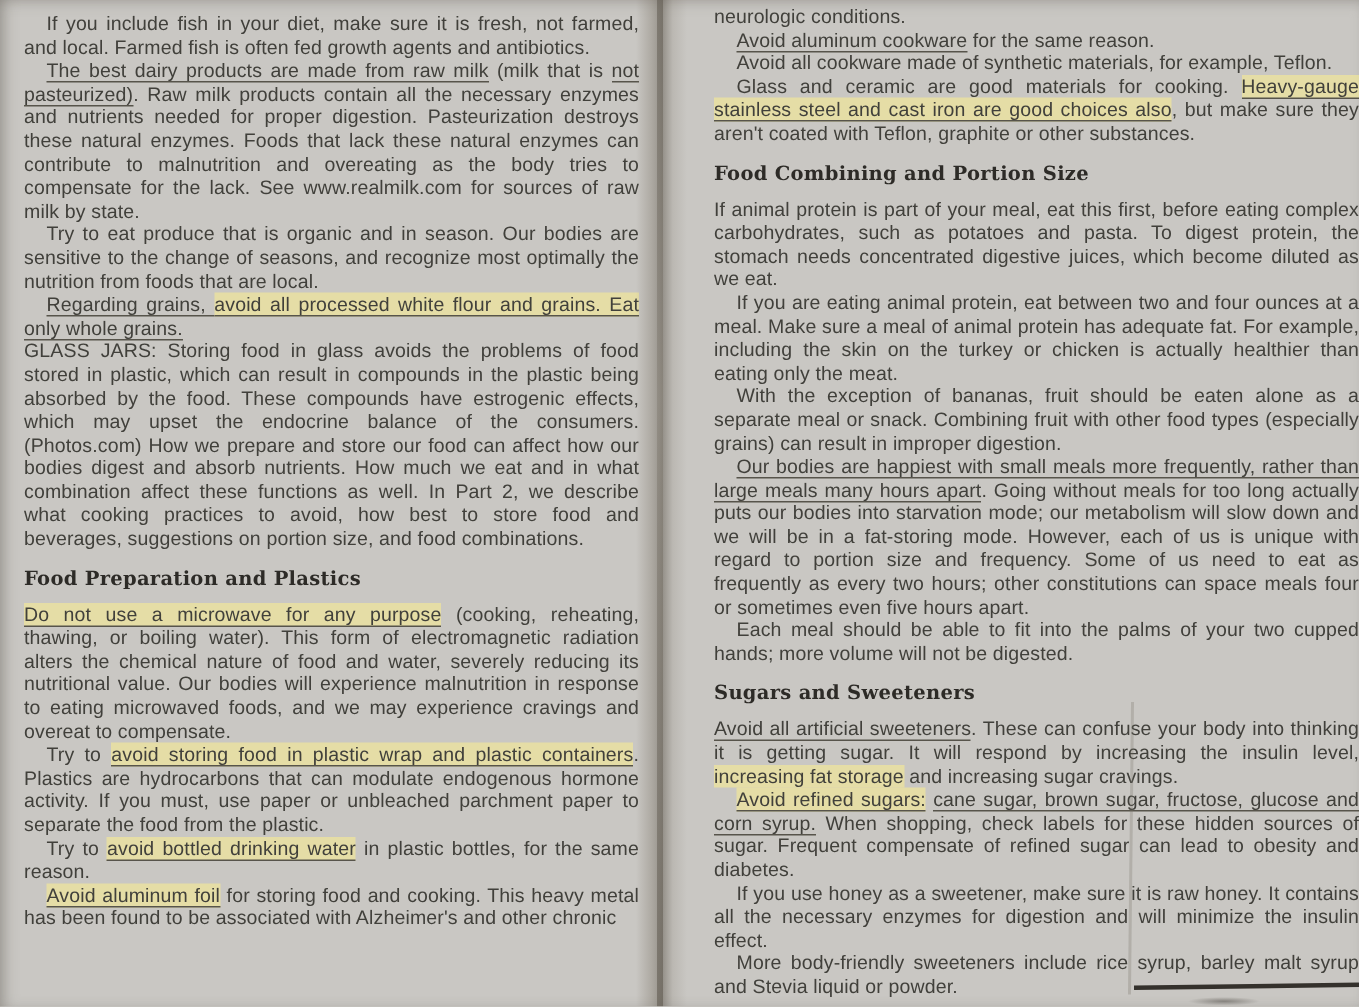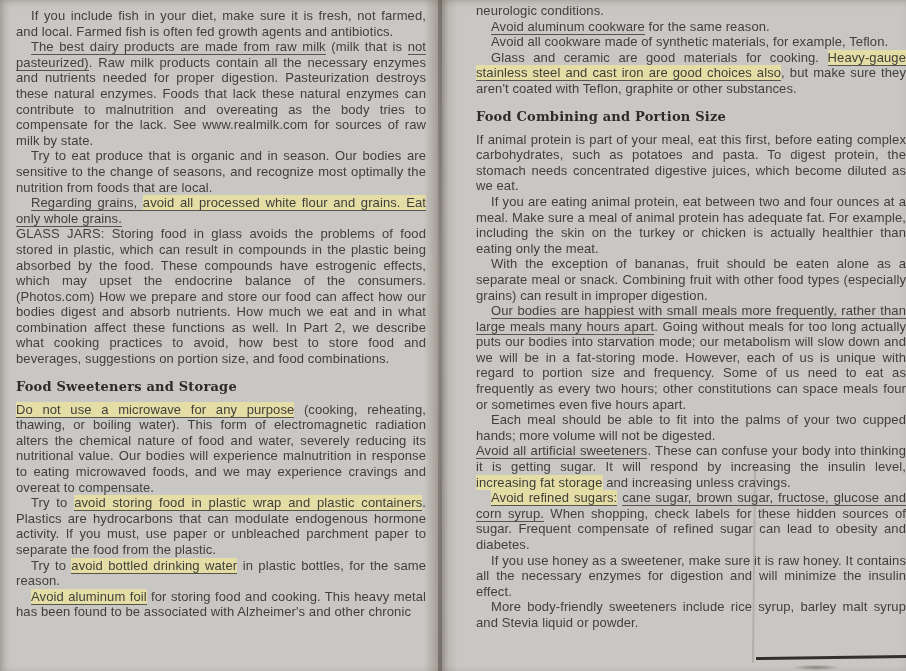--- a/index.html
+++ b/index.html
@@ -60,40 +60,41 @@
 </head>
 <body>
 
 <div class="scan">
   <div class="col col-left">
       <p class="para indent"><span>If you include fish in your diet, make sure it is fresh, not farmed, and local. Farmed fish is often fed growth agents and antibiotics.</span></p>
       <p class="para indent"><span class="u">The best dairy products are made from raw milk</span><span> (milk that is </span><span class="u">not pasteurized)</span><span>. Raw milk products contain all the necessary enzymes and nutrients needed for proper digestion. Pasteurization destroys these natural enzymes. Foods that lack these natural enzymes can contribute to malnutrition and overeating as the body tries to compensate for the lack. See www.realmilk.com for sources of raw milk by state.</span></p>
       <p class="para indent"><span>Try to eat produce that is organic and in season. Our bodies are sensitive to the change of seasons, and recognize most optimally the nutrition from foods that are local.</span></p>
       <p class="para indent"><span class="u">Regarding grains, </span><span class="u h">avoid all processed white flour and grains. Eat</span><span class="u"> only whole grains.</span></p>
       <p class="para"><span>GLASS JARS: Storing food in glass avoids the problems of food stored in plastic, which can result in compounds in the plastic being absorbed by the food. These compounds have estrogenic effects, which may upset the endocrine balance of the consumers. (Photos.com) How we prepare and store our food can affect how our bodies digest and absorb nutrients. How much we eat and in what combination affect these functions as well. In Part 2, we describe what cooking practices to avoid, how best to store food and beverages, suggestions on portion size, and food combinations.</span></p>
-      <div class="heading">Food Sweeteners and Storage</div>
+      <div class="heading">Food Preparation and Plastics</div>
       <p class="para"><span class="u h">Do not use a microwave for any purpose</span><span> (cooking, reheating, thawing, or boiling water). This form of electromagnetic radiation alters the chemical nature of food and water, severely reducing its nutritional value. Our bodies will experience malnutrition in response to eating microwaved foods, and we may experience cravings and overeat to compensate.</span></p>
       <p class="para indent"><span>Try to </span><span class="u h">avoid storing food in plastic wrap and plastic containers</span><span>. Plastics are hydrocarbons that can modulate endogenous hormone activity. If you must, use paper or unbleached parchment paper to separate the food from the plastic.</span></p>
       <p class="para indent"><span>Try to </span><span class="u h">avoid bottled drinking water</span><span> in plastic bottles, for the same reason.</span></p>
       <p class="para indent"><span class="u h">Avoid aluminum foil</span><span> for storing food and cooking. This heavy metal has been found to be associated with Alzheimer's and other chronic</span></p>
     </div>
   <div class="gutter"></div>
   <div class="gutter-dark"></div>
   <div class="col col-right">
       <p class="para"><span>neurologic conditions.</span></p>
       <p class="para indent"><span class="u">Avoid aluminum cookware</span><span> for the same reason.</span></p>
       <p class="para indent"><span>Avoid all cookware made of synthetic materials, for example, Teflon.</span></p>
       <p class="para indent"><span>Glass and ceramic are good materials for cooking. </span><span class="u h">Heavy-gauge stainless steel and cast iron are good choices also</span><span>, but make sure they aren't coated with Teflon, graphite or other substances.</span></p>
       <div class="heading">Food Combining and Portion Size</div>
       <p class="para"><span>If animal protein is part of your meal, eat this first, before eating complex carbohydrates, such as potatoes and pasta. To digest protein, the stomach needs concentrated digestive juices, which become diluted as we eat.</span></p>
       <p class="para indent"><span>If you are eating animal protein, eat between two and four ounces at a meal. Make sure a meal of animal protein has adequate fat. For example, including the skin on the turkey or chicken is actually healthier than eating only the meat.</span></p>
       <p class="para indent"><span>With the exception of bananas, fruit should be eaten alone as a separate meal or snack. Combining fruit with other food types (especially grains) can result in improper digestion.</span></p>
       <p class="para indent"><span class="u">Our bodies are happiest with small meals more frequently, rather than large meals many hours apart</span><span>. Going without meals for too long actually puts our bodies into starvation mode; our metabolism will slow down and we will be in a fat-storing mode. However, each of us is unique with regard to portion size and frequency. Some of us need to eat as frequently as every two hours; other constitutions can space meals four or sometimes even five hours apart.</span></p>
       <p class="para indent"><span>Each meal should be able to fit into the palms of your two cupped hands; more volume will not be digested.</span></p>
-      <p class="para"><span class="u">Avoid all artificial sweeteners</span><span>. These can confuse your body into thinking it is getting sugar. It will respond by increasing the insulin level, </span><span class="h">increasing fat storage</span><span> and increasing unless cravings.</span></p>
+      <div class="heading">Sugars and Sweeteners</div>
+      <p class="para"><span class="u">Avoid all artificial sweeteners</span><span>. These can confuse your body into thinking it is getting sugar. It will respond by increasing the insulin level, </span><span class="h">increasing fat storage</span><span> and increasing sugar cravings.</span></p>
       <p class="para indent"><span class="u h">Avoid refined sugars:</span><span> </span><span class="u">cane sugar, brown sugar, fructose, glucose and corn syrup.</span><span> When shopping, check labels for these hidden sources of sugar. Frequent compensate of refined sugar can lead to obesity and diabetes.</span></p>
       <p class="para indent"><span>If you use honey as a sweetener, make sure it is raw honey. It contains all the necessary enzymes for digestion and will minimize the insulin effect.</span></p>
       <p class="para indent"><span>More body-friendly sweeteners include rice syrup, barley malt syrup and Stevia liquid or powder.</span></p>
     </div>
   <div class="page-crease"></div>
   <div class="scan-edge-line"></div>
   <div class="smudge"></div>
 </div>
 
 </body></html>

